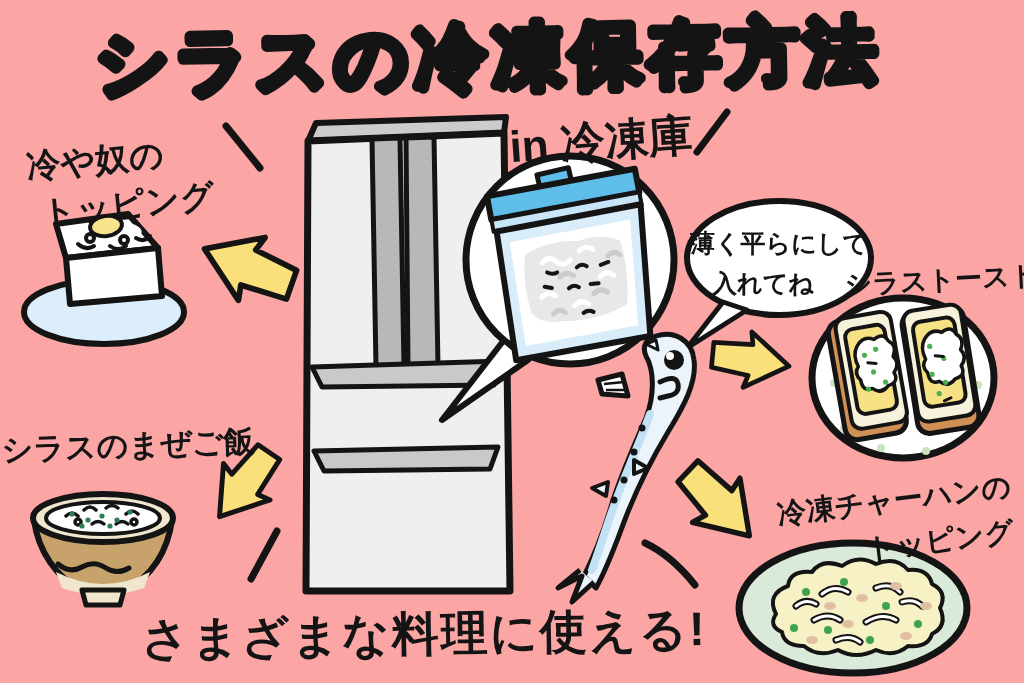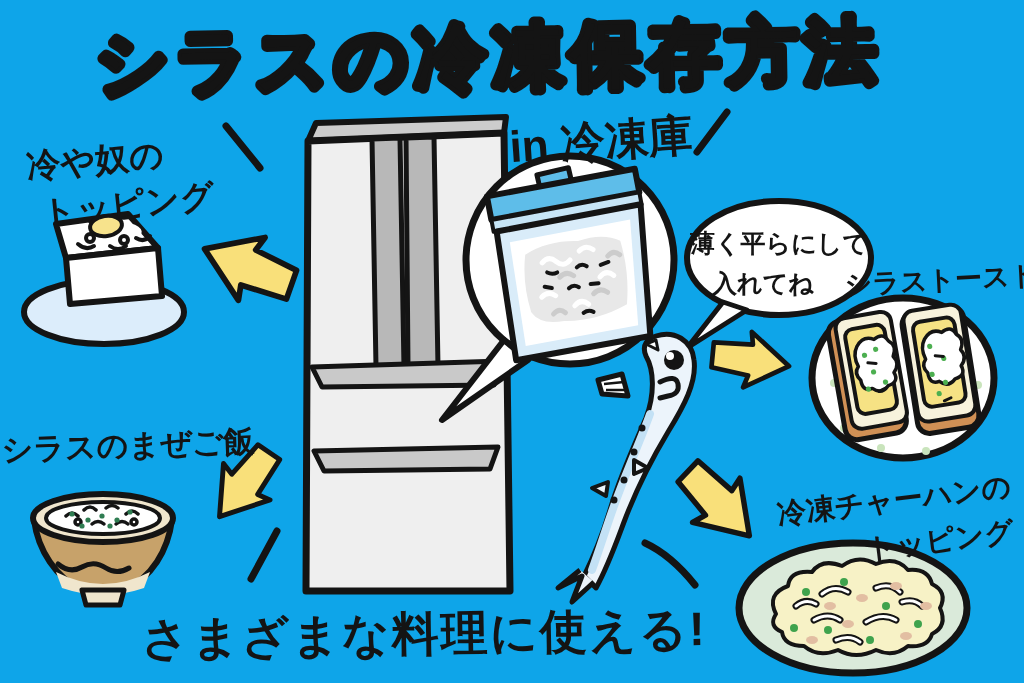--- a/index.html
+++ b/index.html
@@ -1,16 +1,16 @@
 <!DOCTYPE html>
 <html><head>
 <meta charset="utf-8">
 <style>
   html,body{margin:0;padding:0;background:#ffffff;}
-  #canvas{position:relative;width:1024px;height:683px;background:#0ea5e9;overflow:hidden;}
+  #canvas{position:relative;width:1024px;height:683px;background:#fca5a5;overflow:hidden;}
   svg{position:absolute;left:0;top:0;}
   svg text{font-family:"Liberation Sans","DejaVu Sans",sans-serif;fill:#141414;font-weight:700;}
 </style>
 </head>
 <body>
 
 <div id="canvas">
 <svg width="1024" height="683" viewBox="0 0 1024 683">
 
   <text x="489" y="82" text-anchor="middle" font-size="72" letter-spacing="6" stroke="#141414" stroke-width="9" stroke-linejoin="round" paint-order="stroke" transform="rotate(-1 489 60)" fill="#F2A2C2">シラスの冷凍保存方法</text>

